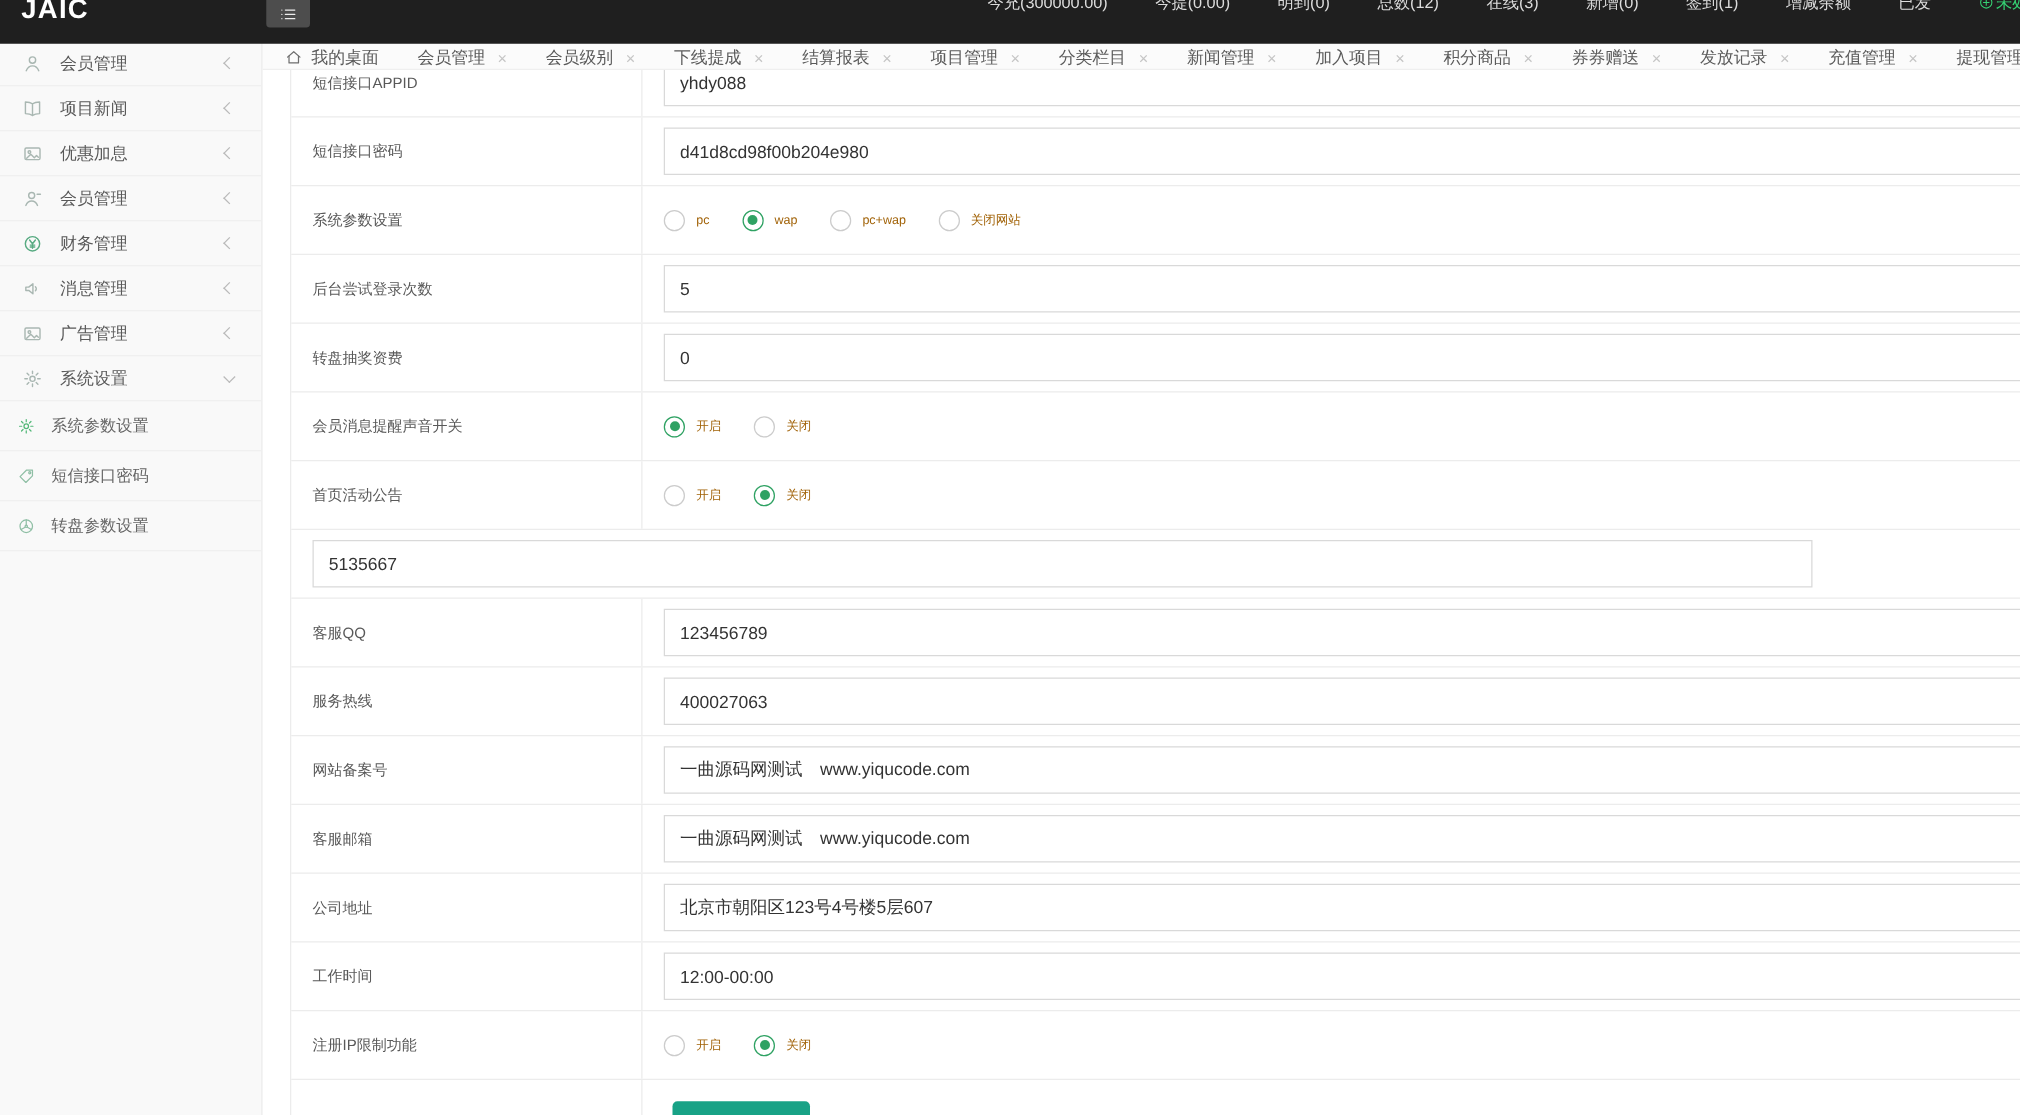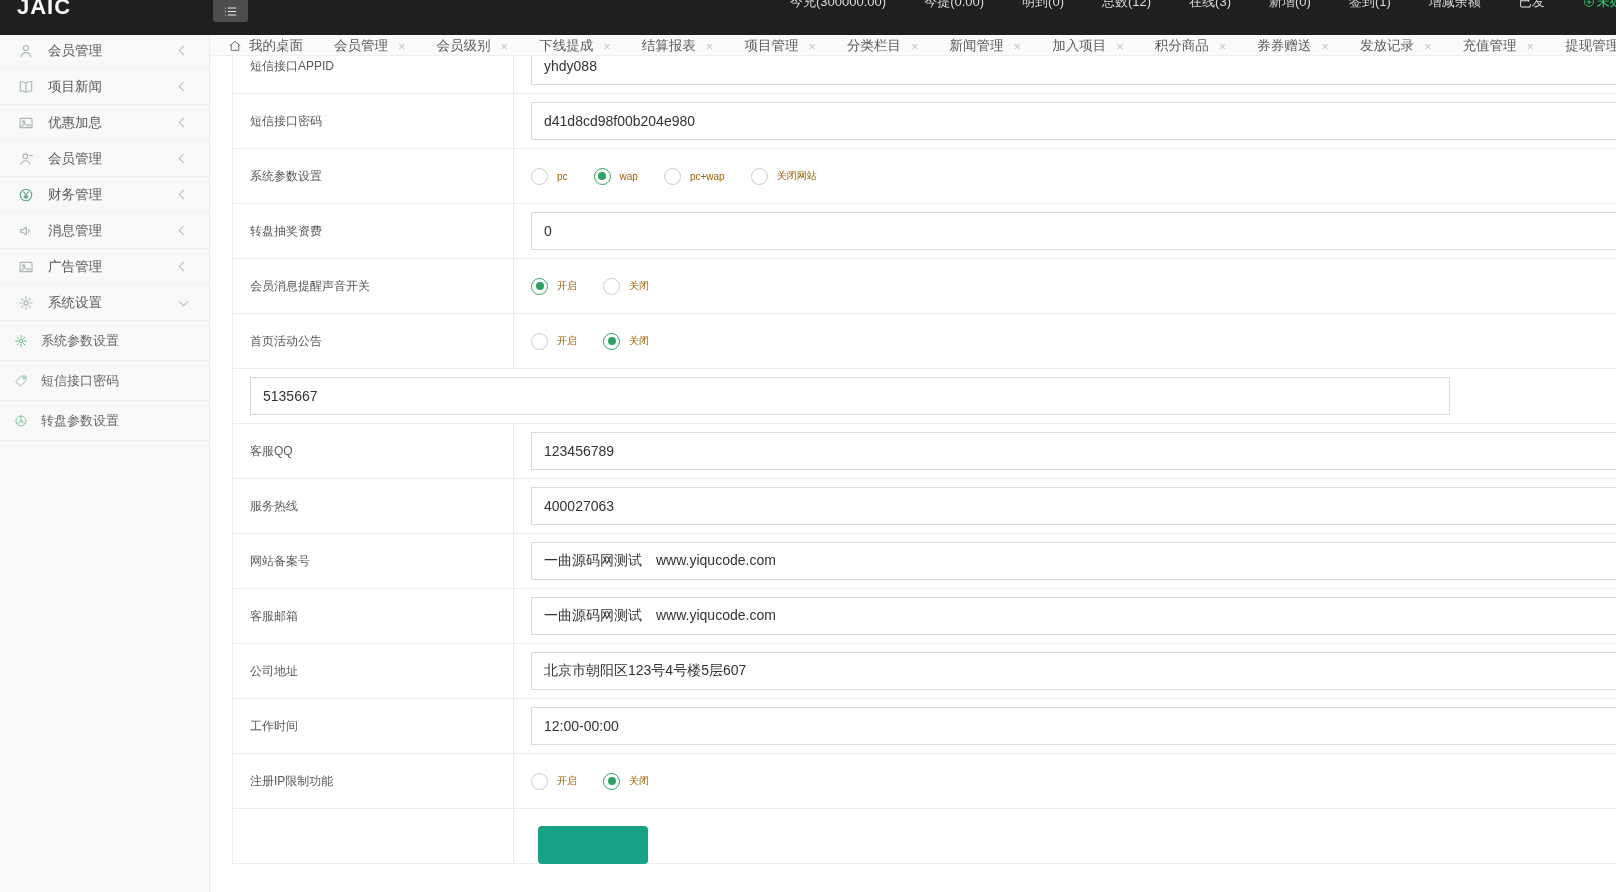--- a/index.html
+++ b/index.html
@@ -332,20 +332,26 @@
               <span class="rc"></span>
               <span class="rlabel">pc+wap</span>
             </span>
             <span class="radio">
               <span class="rc"></span>
               <span class="rlabel">关闭网站</span>
             </span>
           </div>
         </div>
         <div class="frow">
+          <div class="fl">后台尝试登录次数</div>
+          <div class="fv">
+            <input class="tinput" type="text" value="5" style="">
+          </div>
+        </div>
+        <div class="frow">
           <div class="fl">转盘抽奖资费</div>
           <div class="fv">
             <input class="tinput" type="text" value="0" style="">
           </div>
         </div>
         <div class="frow">
           <div class="fl">会员消息提醒声音开关</div>
           <div class="fv">
             <span class="radio">
               <span class="rc on"></span>

